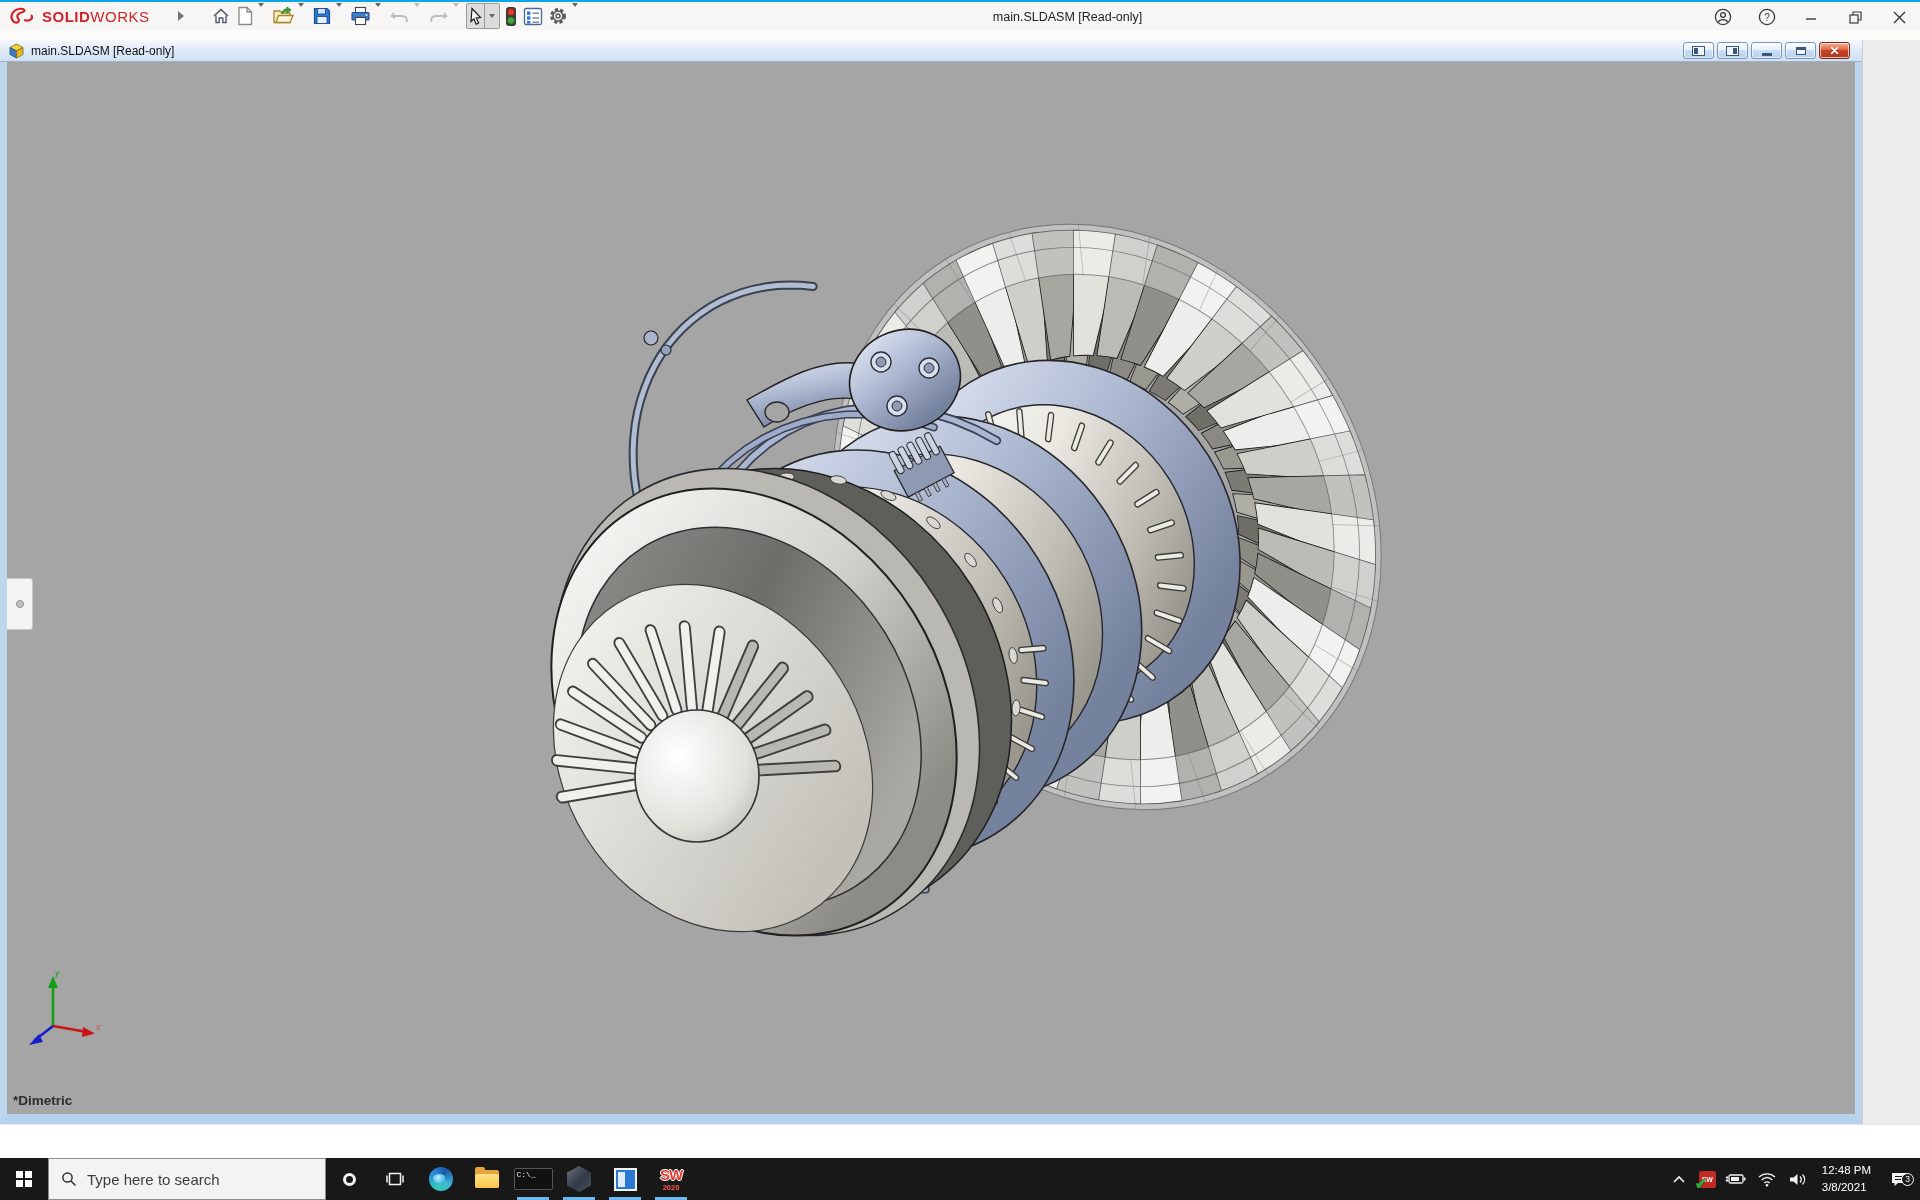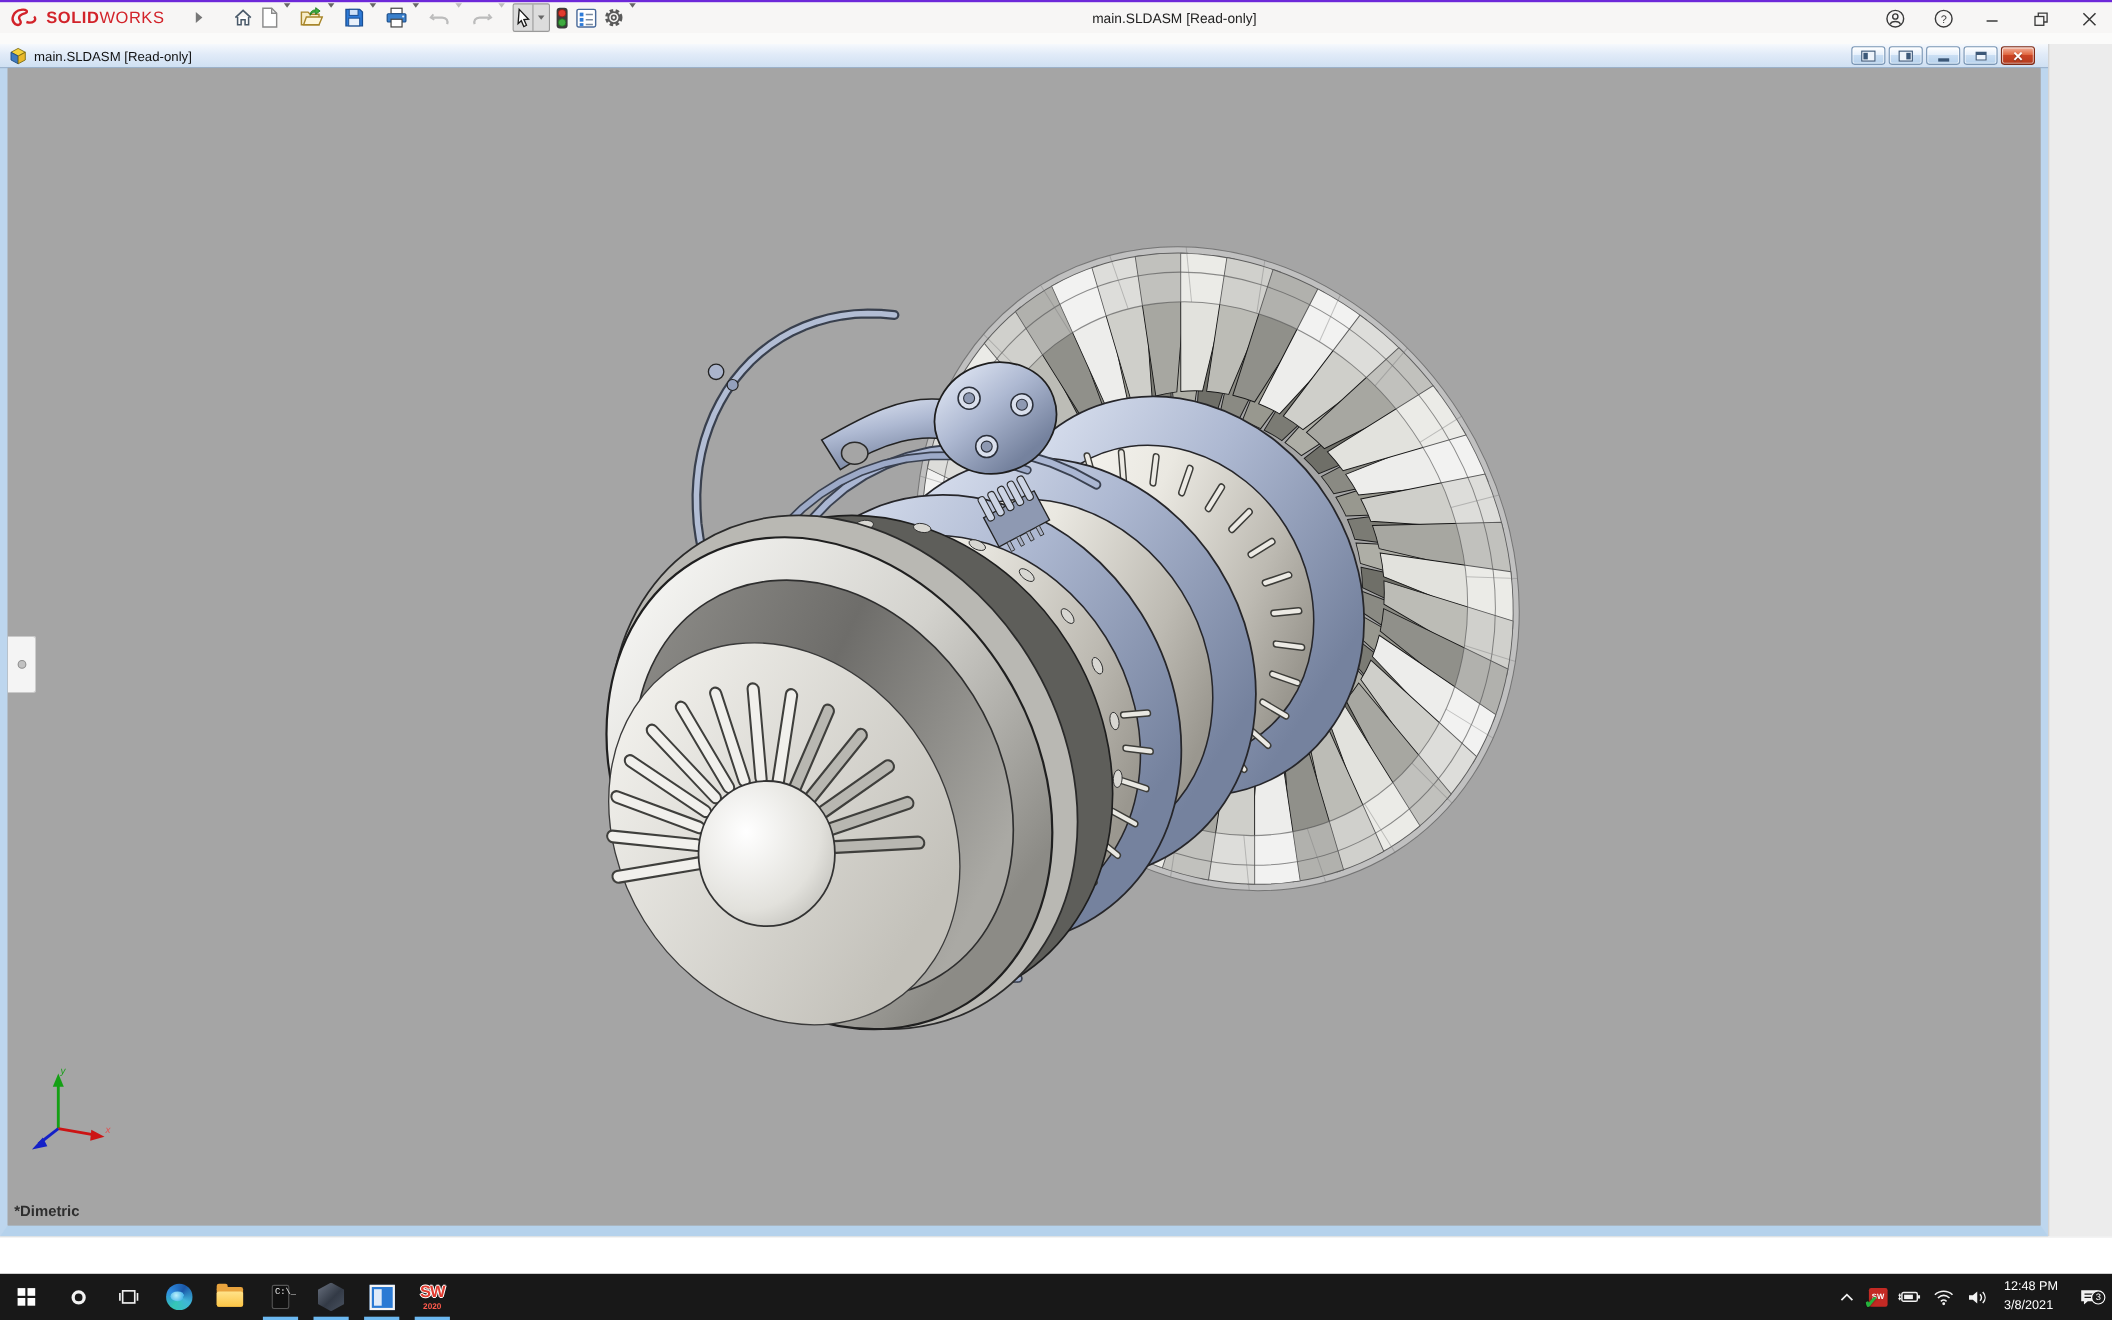--- a/index.html
+++ b/index.html
@@ -1,21 +1,21 @@
 <!DOCTYPE html>
 <html><head>
 <meta charset="utf-8">
 <style>
   * { margin:0; padding:0; box-sizing:border-box; }
   html,body { width:1920px; height:1200px; overflow:hidden; background:#fff;
     font-family:"Liberation Sans", sans-serif; cursor:default; -webkit-user-select:none; user-select:none; }
 
   
   #titlebar { position:absolute; left:0; top:0; width:1920px; height:30px;
-    background:#f7f6f5; border-top:2px solid #6d28d9; display:flex; align-items:center; }
+    background:#f7f6f5; border-top:2px solid #0ea5e9; display:flex; align-items:center; }
   #brand { display:flex; align-items:center; gap:6px; padding-left:10px; }
   #brand .brand-text { font-size:15px; letter-spacing:.5px; color:#d2232a; }
   #brand .brand-text b { font-weight:700; }
   #brand-flyout { margin-left:28px; width:0; height:0; border-left:6px solid #777; border-top:5px solid transparent; border-bottom:5px solid transparent; }
   #toolbar { display:flex; align-items:center; gap:3px; margin-left:26px; height:30px; }
   .tool { display:flex; align-items:center; height:26px; padding:0 1px; border-radius:2px; }
   .tool svg { display:block; }
   .tool .caret { width:0; height:0; border-top:4px solid #666; border-left:3.5px solid transparent; border-right:3.5px solid transparent; margin:0 3px 0 4px; }
   .tool.disabled .caret { border-top-color:#bdbdbd; }
   .tool.active { background:#dcdcdc; border:1px solid #9a9a9a; }
@@ -71,21 +71,21 @@
   .runbar { position:absolute; bottom:0; left:7px; right:7px; height:3px; background:#6cb8f0; }
   #cortana-ring { width:13px; height:13px; border:3px solid #f2f2f2; border-radius:50%; }
   .edge-ball { width:24px; height:24px; border-radius:50%;
     background:conic-gradient(from 210deg,#35c7b5,#2f8ce0,#1a57a8,#3fb5d8,#35c7b5); position:relative; }
   .edge-ball:after { content:""; position:absolute; left:4px; top:7px; width:13px; height:9px; border-radius:50%;
     background:radial-gradient(circle at 40% 40%, #bdeffb, #47b7ea 70%, transparent 71%); }
   .folder { position:relative; width:24px; height:18px; }
   .folder .back { position:absolute; left:0; top:0; width:24px; height:18px; background:#e8a33d; border-radius:2px; }
   .folder .tab { position:absolute; left:0; top:-3px; width:10px; height:5px; background:#e8a33d; border-radius:2px 2px 0 0; }
   .folder .front { position:absolute; left:0; top:4px; width:24px; height:14px; background:linear-gradient(#ffe38a,#fcc545); border-radius:2px; }
-  .cmdicon { width:16px; height:22px; background:#111; border:1px solid #555; border-radius:2px;
+  .cmdicon { width:39px; height:22px; background:#111; border:1px solid #555; border-radius:2px;
     color:#eee; font-family:"Liberation Mono", monospace; font-size:8px; line-height:1; padding:2px; }
   .hexicon { width:24px; height:26px; clip-path:polygon(50% 0,100% 25%,100% 75%,50% 100%,0 75%,0 25%);
     background:linear-gradient(135deg,#6a7280,#333a46 55%,#4a5361); }
   .winappicon { width:23px; height:23px; border:2px solid #f4f4f4; background:#2a7ad4; position:relative; }
   .winappicon i { position:absolute; left:2px; top:2px; width:7px; height:15px; background:rgba(255,255,255,.85); }
   .swicon { text-align:center; line-height:1; }
   .swicon .sw { font-weight:700; font-size:15px; color:#e03c31;
     text-shadow:-1px 0 #fff, 0 -1px #fff, 1px 0 #fff, 0 1px #fff; letter-spacing:-1px; }
   .swicon .yr { display:block; font-size:7.5px; color:#ff5a4d; font-weight:700; margin-top:1px; }
   #tray { margin-left:auto; display:flex; align-items:center; gap:9px; padding-right:6px; }
@@ -628,20 +628,27 @@
 
 <div id="taskbar">
   <div class="tb-cell" id="start">
     <span class="winlogo">
         <i></i>
         <i></i>
         <i></i>
         <i></i>
       </span>
   </div>
+  <div id="searchbox">
+    <svg width="16" height="16" viewBox="0 0 16 16">
+      <circle cx="6.5" cy="6.5" r="4.6" fill="none" stroke="#333" stroke-width="1.5"></circle>
+      <line x1="10" y1="10" x2="14.5" y2="14.5" stroke="#333" stroke-width="1.5"></line>
+    </svg>
+    <span>Type here to search</span>
+  </div>
   <div class="tb-cell">
       <span id="cortana-ring"></span>
     </div>
   <div class="tb-cell">
     <svg width="20" height="20" viewBox="0 0 20 20">
       <rect x="4.5" y="4.5" width="11" height="11" fill="none" stroke="#f2f2f2" stroke-width="1.5"></rect>
       <path d="M2 6.5 V13.5 M18 6.5 V13.5" stroke="#f2f2f2" stroke-width="1.5"></path>
     </svg>
   </div>
   <div id="taskbar-apps" style="display:flex;">

